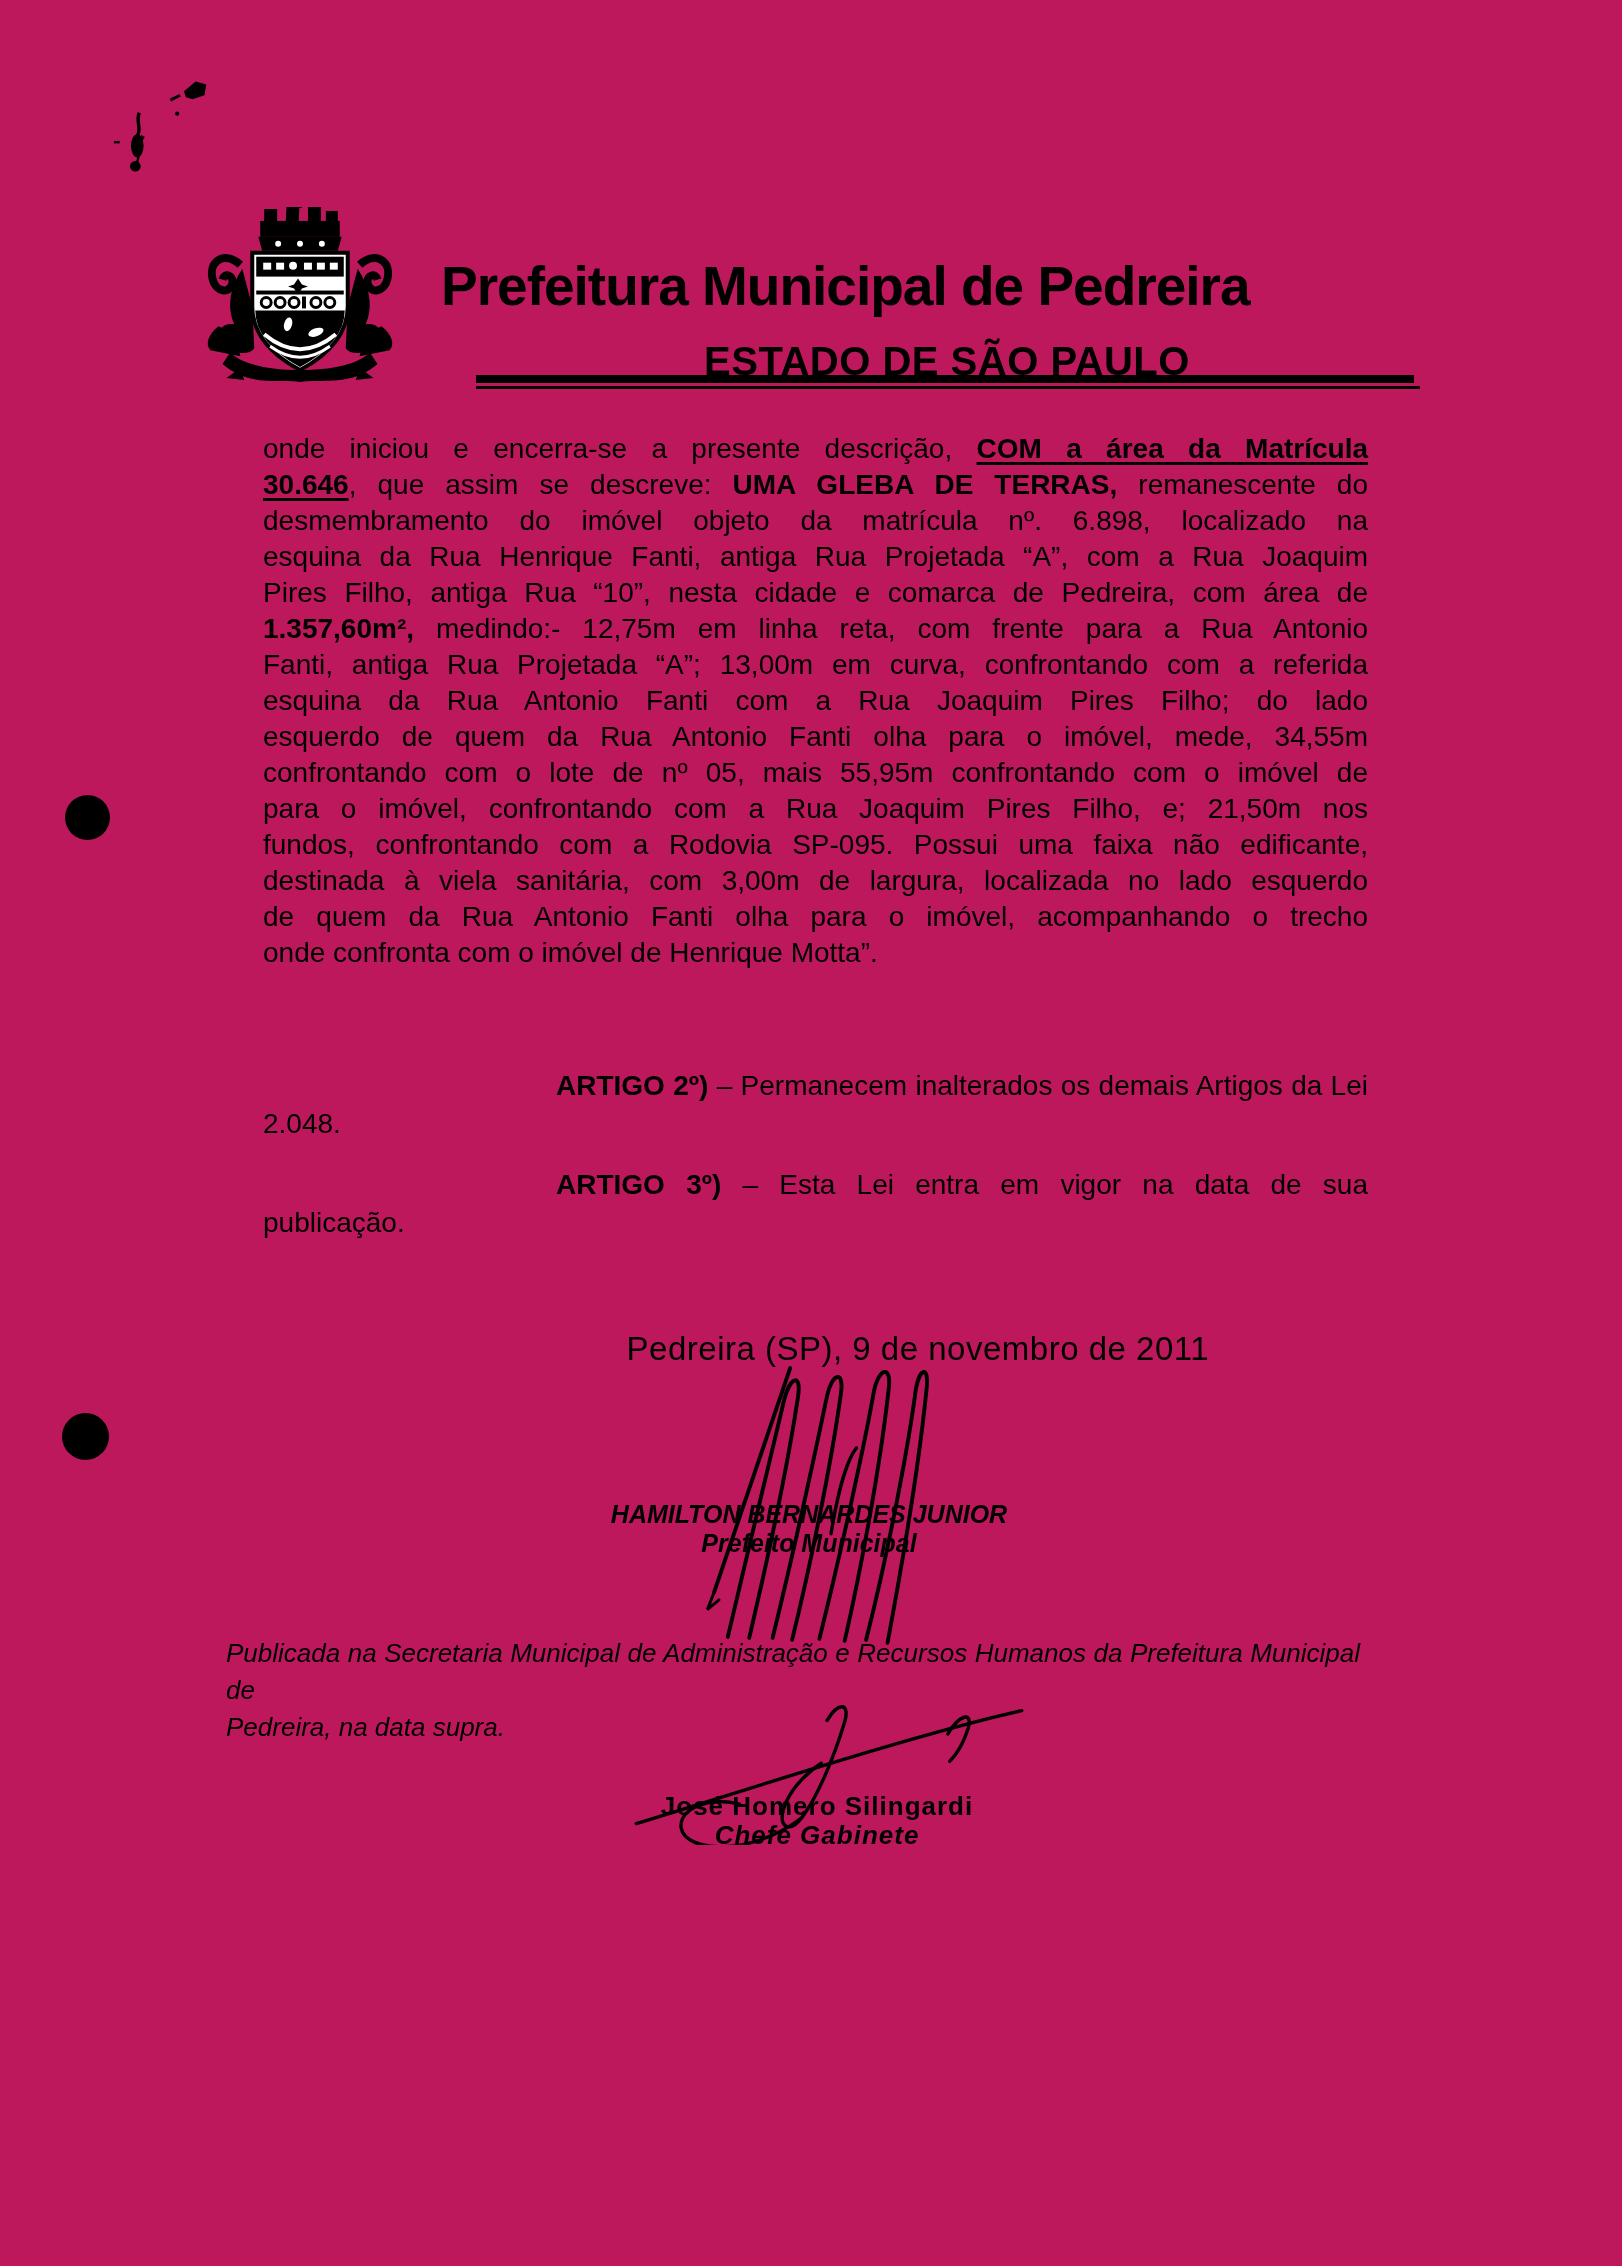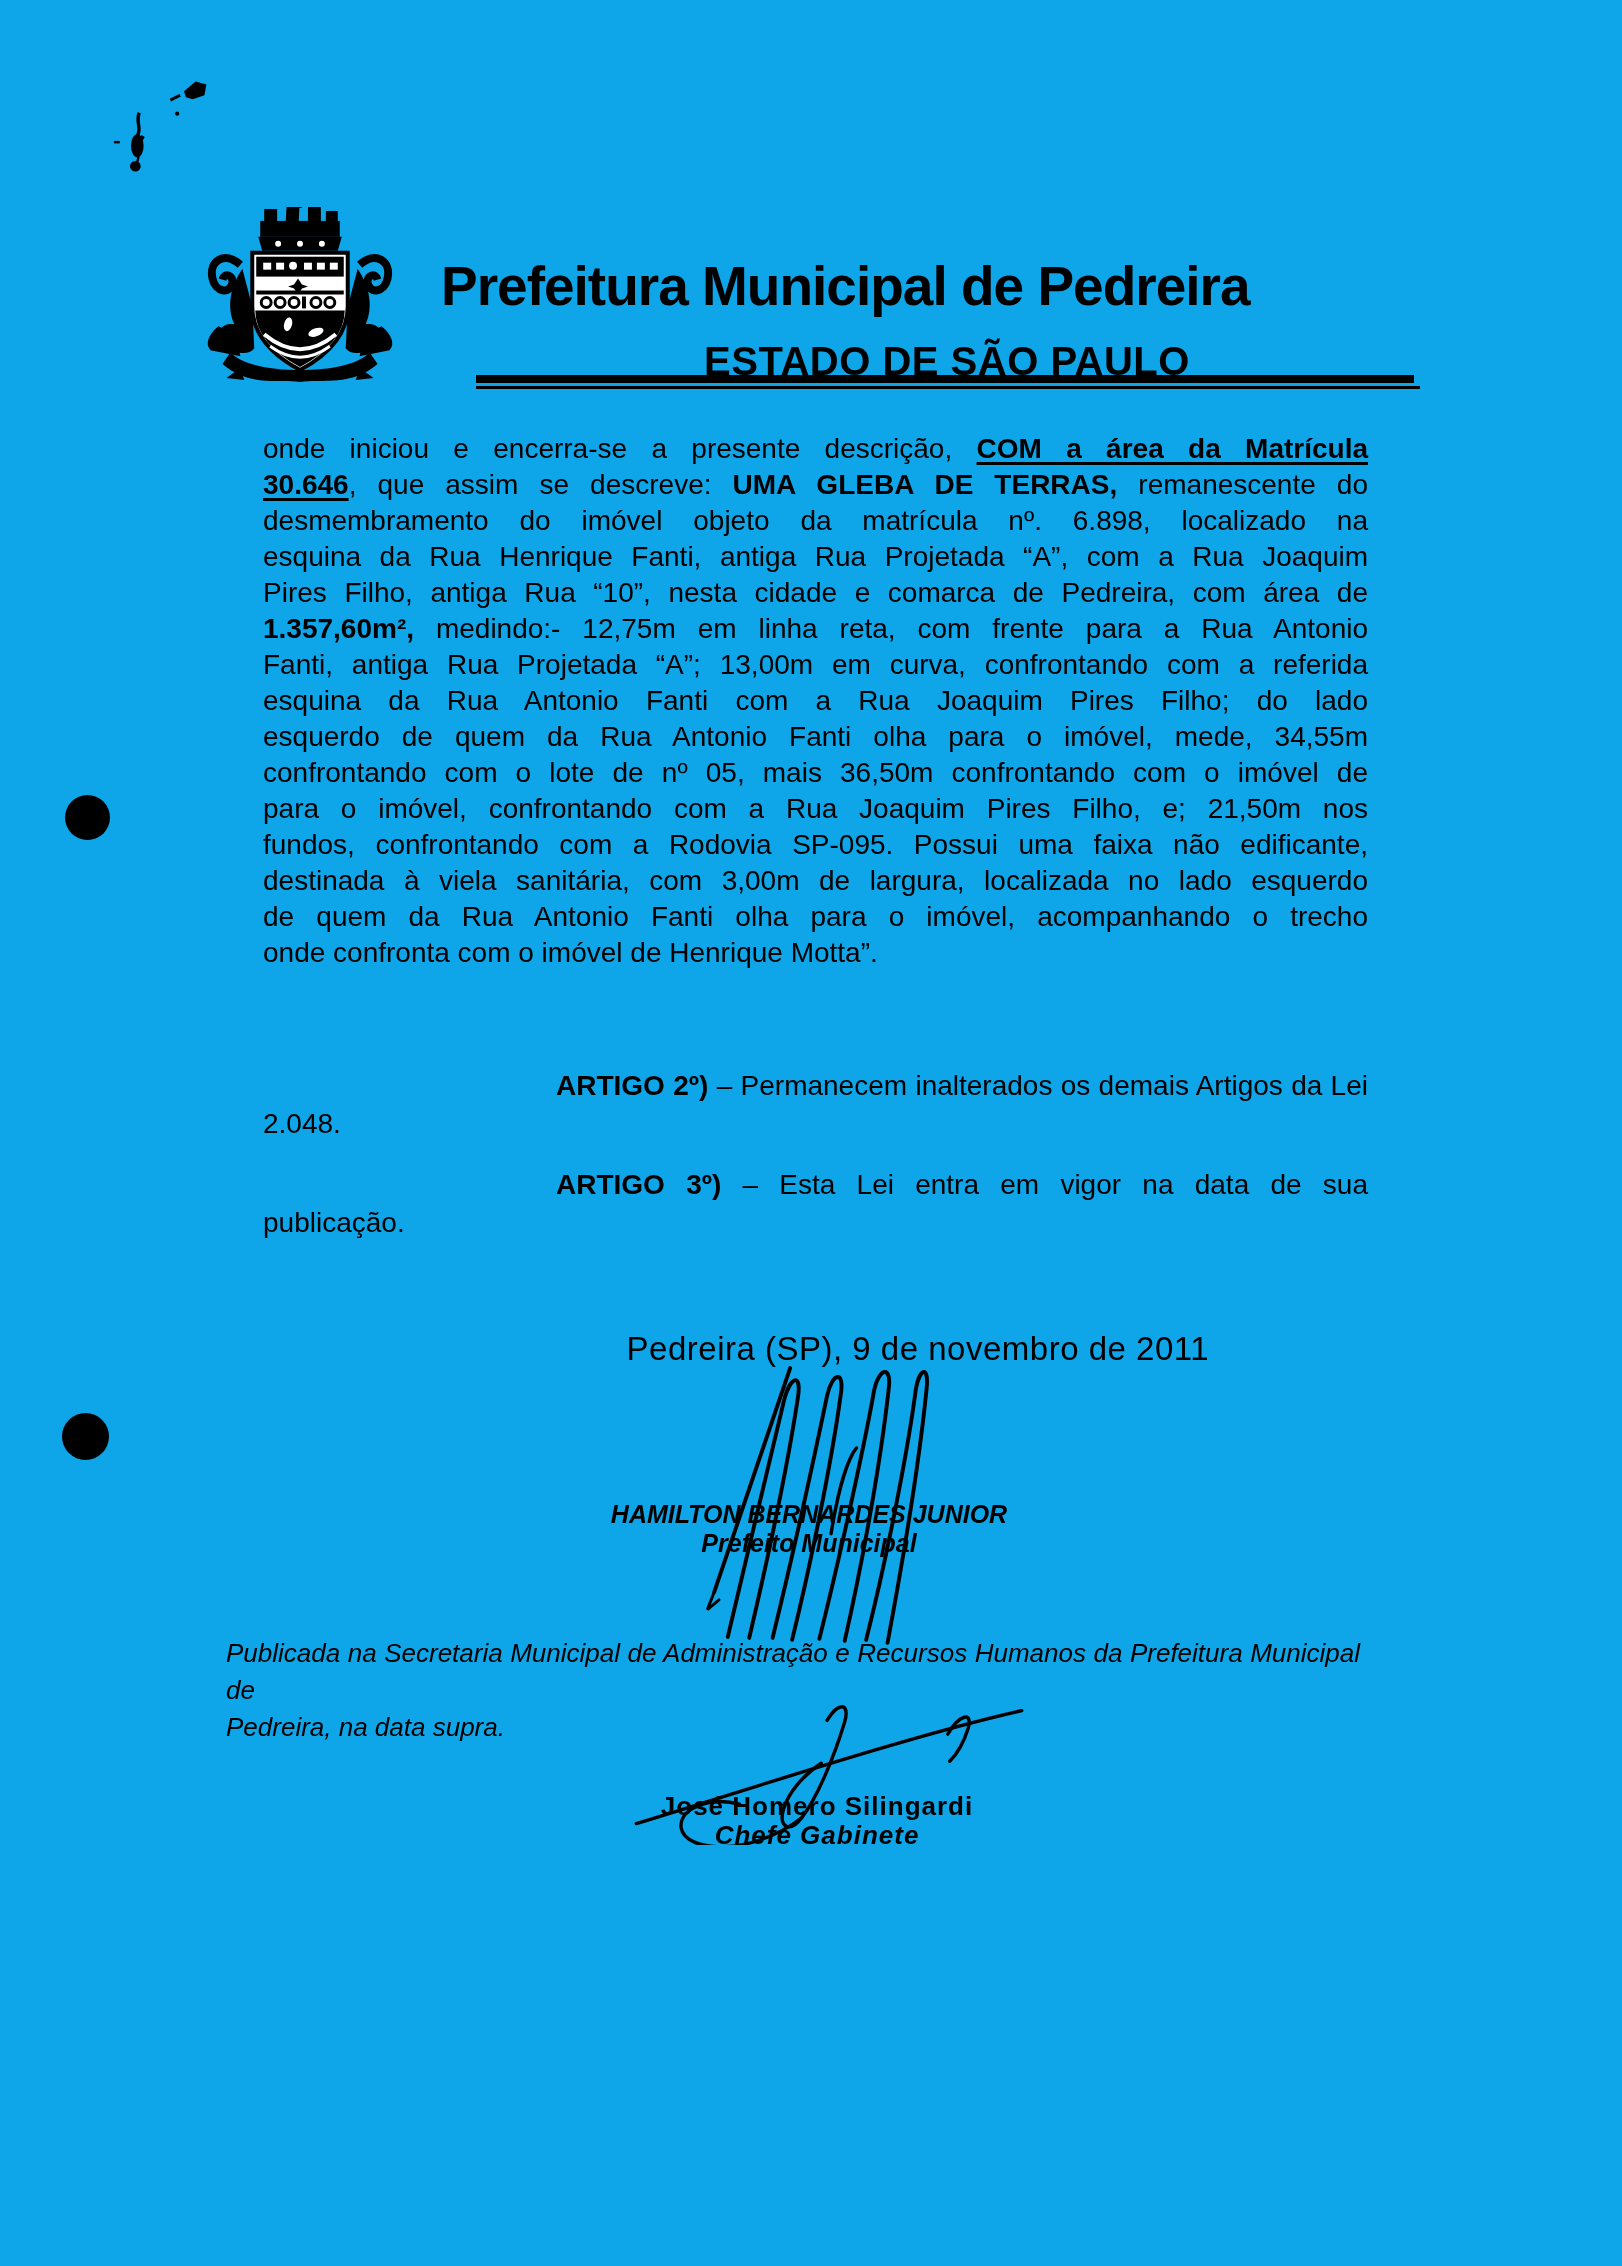--- a/index.html
+++ b/index.html
@@ -1,19 +1,19 @@
 <!DOCTYPE html>
 <html><head>
 <meta charset="utf-8">
 <style>
   html,body{margin:0;padding:0;background:#888;}
   #page{
     position:relative;
     width:1623px;height:2266px;
-    background:#0ea5e9;
+    background:#be185d;
     font-family:"Liberation Sans","DejaVu Sans",sans-serif;
     color:#000;
     overflow:hidden;
   }
   .abs{position:absolute;}
   
   #hdr-title{
     left:441px;top:254px;width:975px;
     font-size:55px;font-weight:700;letter-spacing:-1px;
     white-space:nowrap;
@@ -124,21 +124,21 @@
   <div class="abs richblock" id="body-text">
       <div class="tline just"><span>onde iniciou e encerra-se a presente descrição, </span><span style="font-weight: 700; text-decoration: underline 2.9px; text-underline-offset: 3.9px;">COM a área da Matrícula</span></div>
       <div class="tline just"><span style="font-weight: 700; text-decoration: underline 2.9px; text-underline-offset: 3.9px;">30.646</span><span>, que assim se descreve: </span><span style="font-weight: 700;">UMA GLEBA DE TERRAS,</span><span> remanescente do</span></div>
       <div class="tline just"><span>desmembramento do imóvel objeto da matrícula nº. 6.898, localizado na</span></div>
       <div class="tline just"><span>esquina da Rua Henrique Fanti, antiga Rua Projetada “A”, com a Rua Joaquim</span></div>
       <div class="tline just"><span>Pires Filho, antiga Rua “10”, nesta cidade e comarca de Pedreira, com área de</span></div>
       <div class="tline just"><span style="font-weight: 700;">1.357,60m²,</span><span> medindo:- 12,75m em linha reta, com frente para a Rua Antonio</span></div>
       <div class="tline just"><span>Fanti, antiga Rua Projetada “A”; 13,00m em curva, confrontando com a referida</span></div>
       <div class="tline just"><span>esquina da Rua Antonio Fanti com a Rua Joaquim Pires Filho; do lado</span></div>
       <div class="tline just"><span>esquerdo de quem da Rua Antonio Fanti olha para o imóvel, mede, 34,55m</span></div>
-      <div class="tline just"><span>confrontando com o lote de nº 05, mais 36,50m confrontando com o imóvel de</span></div>
+      <div class="tline just"><span>confrontando com o lote de nº 05, mais 55,95m confrontando com o imóvel de</span></div>
       <div class="tline just"><span>para o imóvel, confrontando com a Rua Joaquim Pires Filho, e; 21,50m nos</span></div>
       <div class="tline just"><span>fundos, confrontando com a Rodovia SP-095. Possui uma faixa não edificante,</span></div>
       <div class="tline just"><span>destinada à viela sanitária, com 3,00m de largura, localizada no lado esquerdo</span></div>
       <div class="tline just"><span>de quem da Rua Antonio Fanti olha para o imóvel, acompanhando o trecho</span></div>
       <div class="tline"><span>onde confronta com o imóvel de Henrique Motta”.</span></div>
     </div>
 
   <div class="abs richblock" id="artigo2">
       <div class="tline just" style="padding-left: 293px;"><span style="font-weight: 700;">ARTIGO 2º)</span><span> – Permanecem inalterados os demais Artigos da Lei</span></div>
       <div class="tline"><span>2.048.</span></div>

